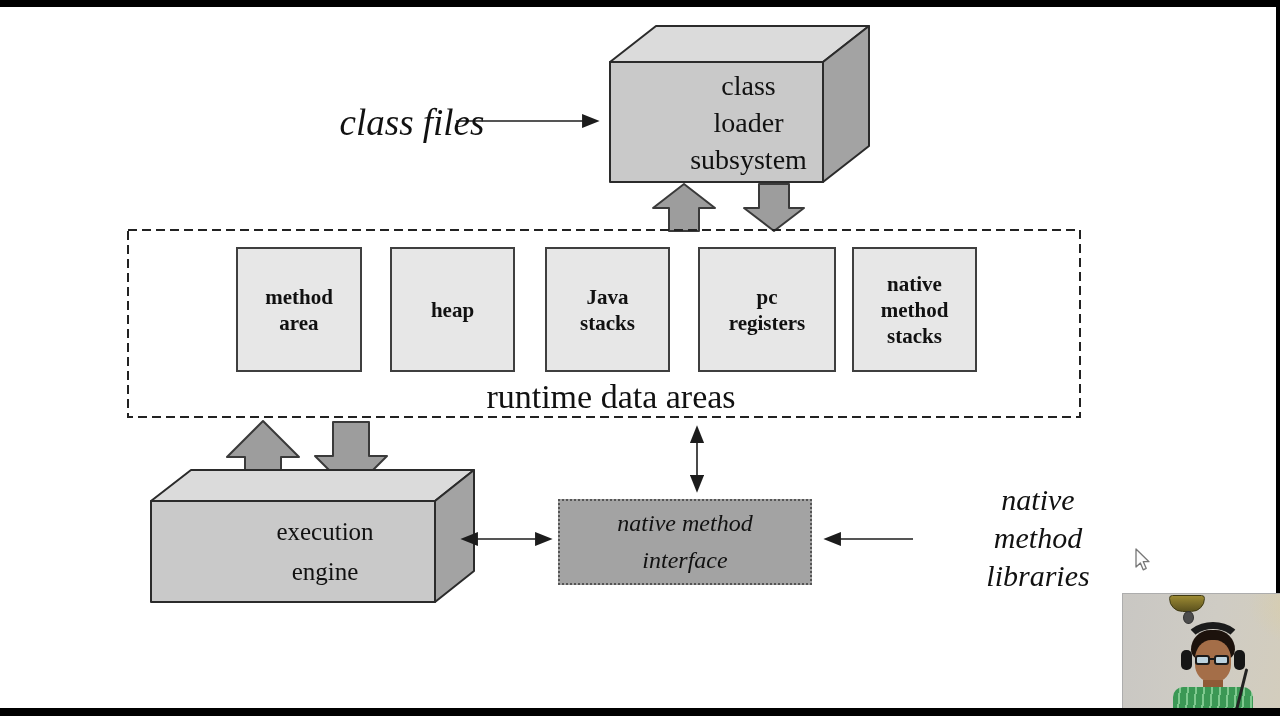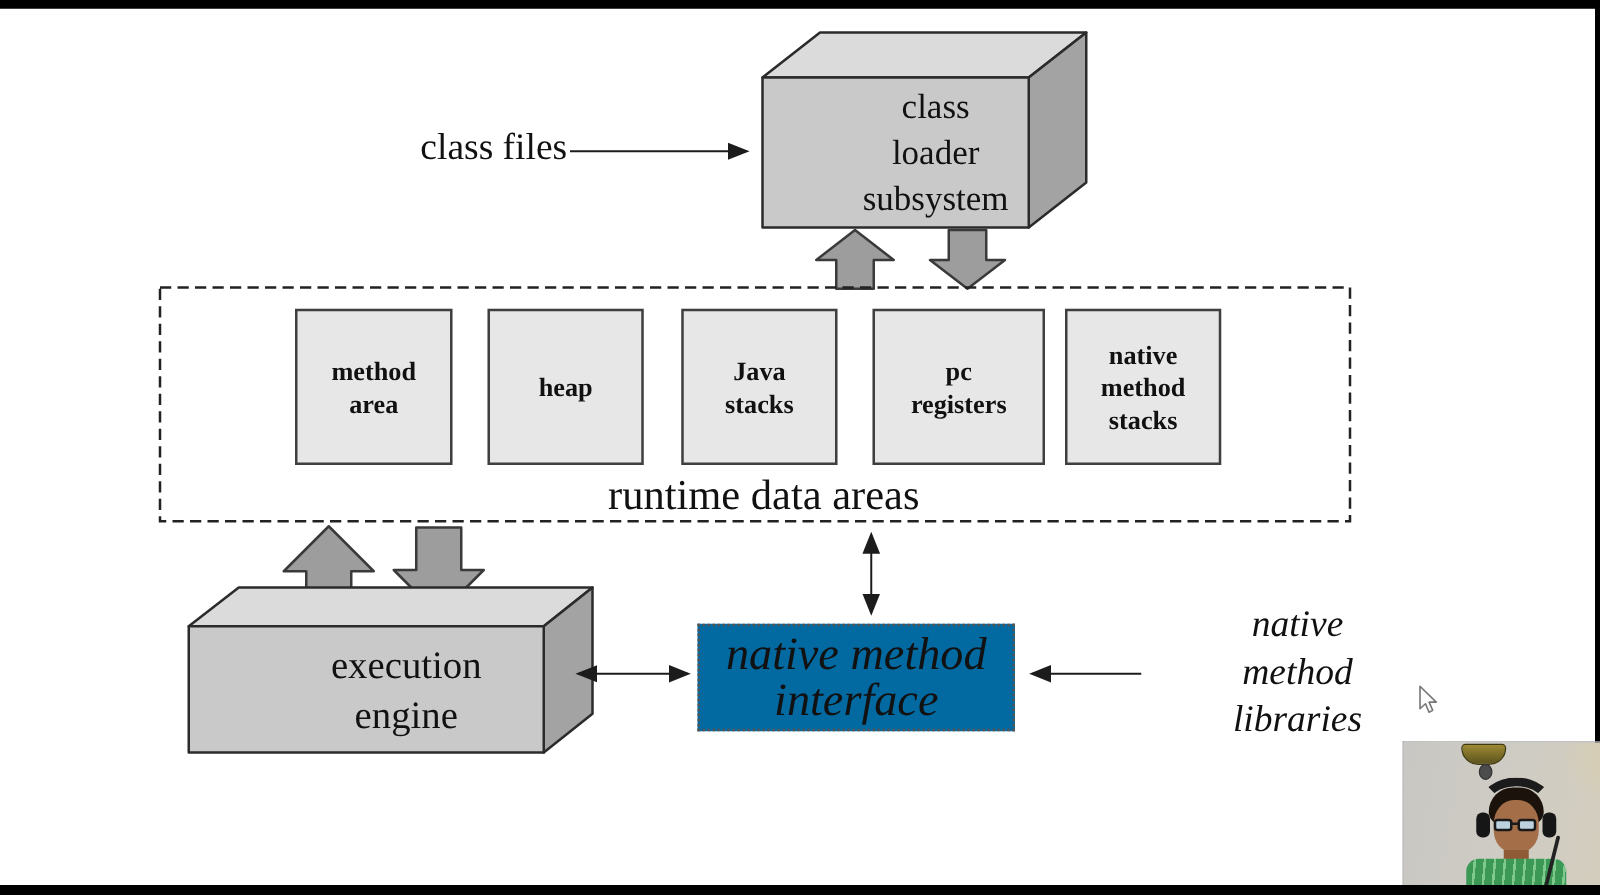--- a/index.html
+++ b/index.html
@@ -19,36 +19,36 @@
   svg.diagram{position:absolute;left:0;top:0;z-index:10;}
   .face-front{fill:var(--face-front);stroke:#2b2b2b;stroke-width:2;stroke-linejoin:round;}
   .face-top{fill:var(--face-top);stroke:#2b2b2b;stroke-width:2;stroke-linejoin:round;}
   .face-side{fill:var(--face-side);stroke:#2b2b2b;stroke-width:2;stroke-linejoin:round;}
   .block-arrow{fill:var(--arrow-fill);stroke:var(--arrow-stroke);stroke-width:2;stroke-linejoin:round;}
   .thin-line{stroke:var(--line-color);stroke-width:1.6;fill:none;}
   .dashed-rect{fill:none;stroke:#222;stroke-width:2;stroke-dasharray:9 5;}
   .marker-fill{fill:var(--line-color);}
   .label{position:absolute;z-index:20;white-space:pre-line;text-align:center;margin-left:32px;}
   .lbl-classloader{left:610px;top:62px;width:213px;height:120px;display:flex;align-items:center;justify-content:center;font-size:28px;line-height:37px;}
-  .lbl-classfiles{left:270px;top:101px;width:186px;font-size:30px;}
+  .lbl-classfiles{left:287px;top:101px;width:186px;font-style:italic;font-size:37px;}
   .lbl-runtime{left:379px;top:378px;width:400px;font-size:34px;}
   .runtime-box{
     position:absolute;top:247px;height:125px;background:var(--box-fill);
     border:2px solid #3f3f3f;box-sizing:border-box;z-index:15;
     display:flex;align-items:center;justify-content:center;text-align:center;
     font-weight:bold;font-size:21px;line-height:26px;white-space:pre-line;
   }
   .rb-1{left:236px;width:126px;} .rb-2{left:390px;width:125px;}
   .rb-3{left:545px;width:125px;} .rb-4{left:698px;width:138px;} .rb-5{left:852px;width:125px;}
-  .lbl-exec{left:151px;top:501px;width:284px;height:101px;display:flex;align-items:center;justify-content:center;font-size:31px;line-height:40px;}
+  .lbl-exec{left:151px;top:501px;width:284px;height:101px;display:flex;align-items:center;justify-content:center;font-size:25px;line-height:40px;}
   .nmi-box{
     position:absolute;left:558px;top:499px;width:254px;height:86px;box-sizing:border-box;
-    border:2px dotted #555;background:#0369a1;z-index:15;
+    border:2px dotted #555;background:#a3a3a3;z-index:15;
     display:flex;align-items:center;justify-content:center;text-align:center;
-    font-style:italic;font-size:37px;line-height:37px;white-space:pre-line;
+    font-style:italic;font-size:24px;line-height:37px;white-space:pre-line;
   }
   .lbl-libraries{left:900px;top:481px;width:212px;font-style:italic;font-size:30px;line-height:38px;}
   .cursor{position:absolute;left:1135px;top:548px;z-index:35;}
   
   .webcam{
     position:absolute;left:1122px;top:593px;width:158px;height:115px;overflow:hidden;z-index:30;
     background:
       radial-gradient(90px 60px at 120% 10%, rgba(222,206,150,.55), rgba(222,206,150,0) 70%),
       linear-gradient(100deg,#c9c7c3 0%,#cfccc4 55%,#d3cdbd 100%);
     border-left:1px solid #adadad;border-top:1px solid #adadad;box-sizing:border-box;

